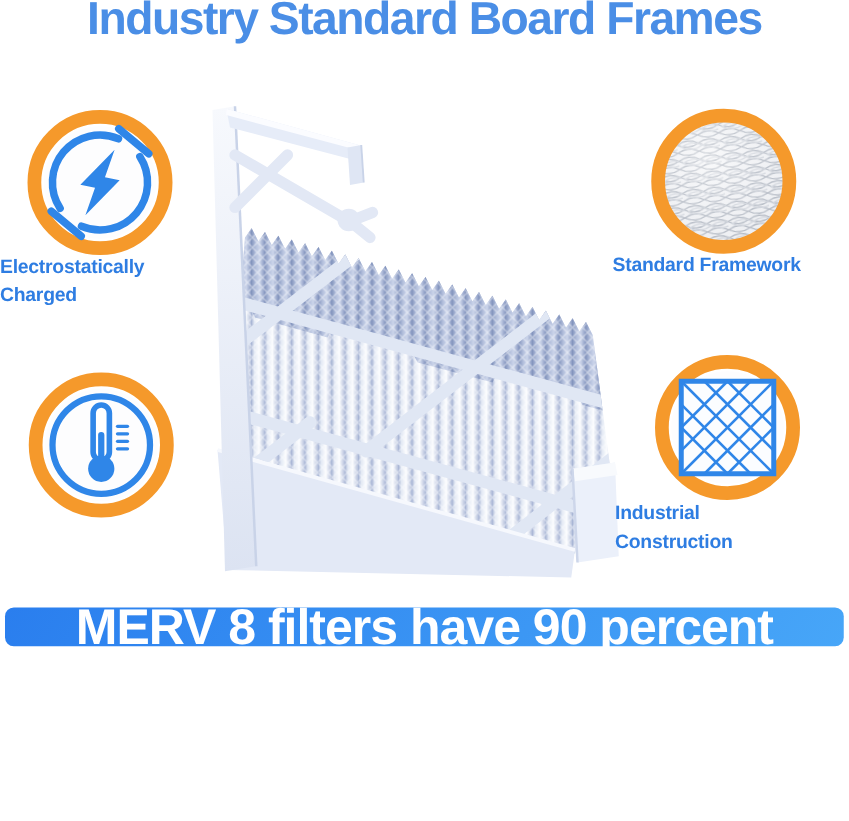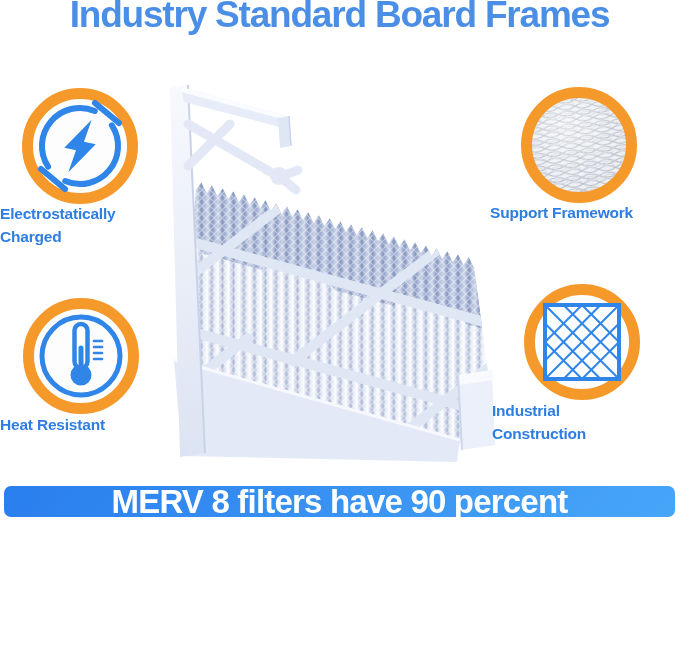--- a/index.html
+++ b/index.html
@@ -29,21 +29,21 @@
   .pos-label-br{left:492px;top:399px;width:180px;}
   
   .filter-art{position:absolute;left:158px;top:58px;width:352px;height:412px;}
   
   .banner{
     position:absolute;left:4px;right:4px;top:486px;bottom:4px;border-radius:7px;
     background:linear-gradient(125deg,#2a7eee 0%,#3c97f4 62%,#47a6f8 100%);
     display:flex;flex-direction:column;align-items:center;justify-content:center;
   }
   .banner span{
-    display:block;color:#ffffff;font-weight:700;font-size:33px;line-height:44px;
+    display:block;color:#ffffff;font-weight:700;font-size:40px;line-height:44px;
     letter-spacing:-0.8px;text-align:center;
   }
 </style>
 </head>
 <body>
 
 <div class="stage">
 
   <h1 class="page-title">Industry Standard Board Frames</h1>
 
@@ -165,21 +165,21 @@
       </defs>
       <circle cx="0" cy="0" r="48" fill="#f1f2f5"></circle>
       <g clip-path="url(#meshClip)">
         <rect x="-60" y="-60" width="120" height="120" fill="url(#chainMesh)"></rect>
         <rect x="-60" y="-60" width="120" height="120" fill="url(#meshGlow)"></rect>
       </g>
       <circle cx="0" cy="0" r="52.5" fill="none" stroke="#f5992b" stroke-width="11"></circle>
     </svg>
   </div>
   <div class="feature-label pos-label-tr">
-    <span>Support Framework</span>
+    <span>Standard Framework</span>
   </div>
 
   <div class="feature-icon pos-icon-bl">
     <svg viewBox="-60 -60 120 120" width="120" height="120">
       <circle cx="0" cy="0" r="52.5" fill="none" stroke="#f5992b" stroke-width="11"></circle>
       <circle cx="0" cy="0" r="45" fill="#fdfdfe"></circle>
       <circle cx="0" cy="0" r="39" fill="none" stroke="#2f86e8" stroke-width="5"></circle>
       <g>
         <rect x="-6.5" y="-32" width="13" height="44" rx="6.5" fill="#ffffff" stroke="#2f86e8" stroke-width="4.5"></rect>
         <line x1="0" y1="-8" x2="0" y2="14" stroke="#2f86e8" stroke-width="5" stroke-linecap="round"></line>
@@ -187,21 +187,20 @@
         <g stroke="#2f86e8" stroke-width="2.6" stroke-linecap="round">
           <line x1="13" y1="-15" x2="21" y2="-15"></line>
           <line x1="13" y1="-9" x2="21" y2="-9"></line>
           <line x1="13" y1="-3" x2="21" y2="-3"></line>
           <line x1="13" y1="3" x2="21" y2="3"></line>
         </g>
       </g>
     </svg>
   </div>
   <div class="feature-label pos-label-bl">
-    <span>Heat Resistant</span>
   </div>
 
   <div class="feature-icon pos-icon-br">
     <svg viewBox="-60 -60 120 120" width="120" height="120">
       <circle cx="0" cy="0" r="52.5" fill="none" stroke="#f5992b" stroke-width="11"></circle>
       <circle cx="0" cy="0" r="45" fill="#fdfdfe"></circle>
       <g>
         <rect x="-37" y="-37" width="74" height="74" fill="#fbfdff" stroke="#2f86e8" stroke-width="4"></rect>
         <g stroke="#2f86e8" stroke-width="2" fill="none">
           <line x1="-37" y1="0" x2="0" y2="37"></line>

